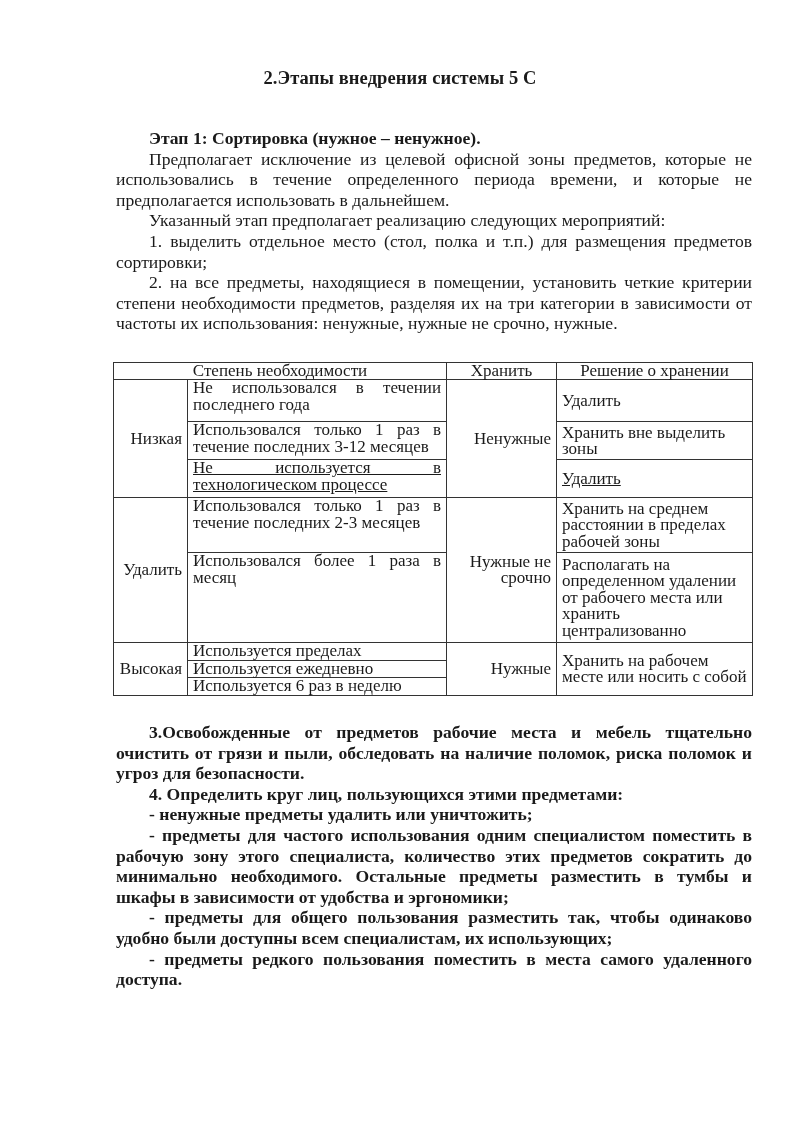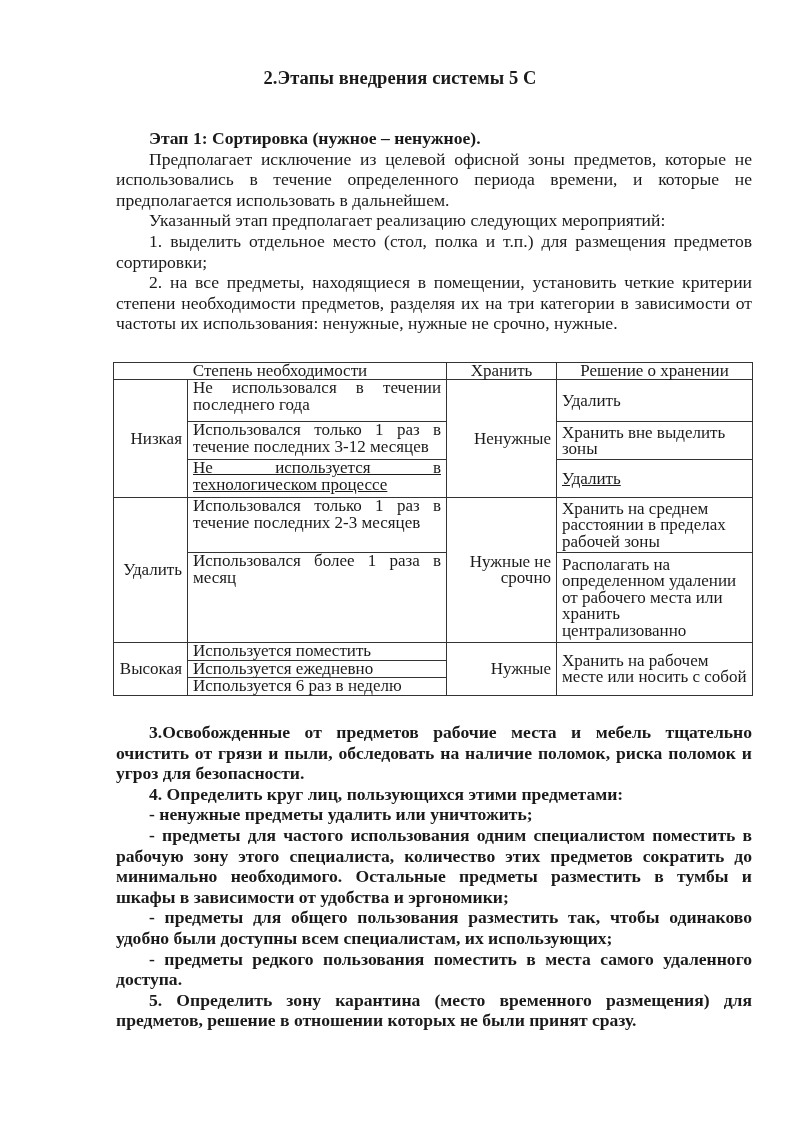--- a/index.html
+++ b/index.html
@@ -65,36 +65,35 @@
       <td class="c3" rowspan="2">Нужные не срочно</td>
       <td class="c4">Хранить на среднем расстоянии в пределах рабочей зоны</td>
     </tr>
     <tr style="height:90px;">
       <td class="c2">Использовался более 1 раза в месяц</td>
       <td class="c4">Располагать на определенном удалении от рабочего места или хранить централизованно</td>
     </tr>
 
     <tr style="height:17px;">
       <td class="c1" rowspan="3">Высокая</td>
-      <td class="c2">Используется поместить</td>
+      <td class="c2">Используется пределах</td>
       <td class="c3" rowspan="3">Нужные</td>
       <td class="c4" rowspan="3">Хранить на рабочем месте или носить с собой</td>
     </tr>
     <tr style="height:17px;">
       <td class="c2">Используется ежедневно</td>
     </tr>
     <tr style="height:17px;">
       <td class="c2">Используется 6 раз в неделю</td>
     </tr>
   </tbody>
     </table>
 
   <div class="block" style="top:722px;font-weight:bold;">
     <p class="last-left">3.Освобожденные от предметов рабочие места и мебель тщательно очистить от грязи и пыли, обследовать на наличие поломок, риска поломок и угроз для безопасности.</p>
     <p class="last-left">4. Определить круг лиц, пользующихся этими предметами:</p>
     <p class="last-left">- ненужные предметы удалить или уничтожить;</p>
     <p class="last-left">- предметы для частого использования одним специалистом поместить в рабочую зону этого специалиста, количество этих предметов сократить до минимально необходимого. Остальные предметы разместить в тумбы и шкафы в зависимости от удобства и эргономики;</p>
     <p class="last-left">- предметы для общего пользования разместить так, чтобы одинаково удобно были доступны всем специалистам, их использующих;</p>
     <p class="last-left">- предметы редкого пользования поместить в места самого удаленного доступа.</p>
-    <p class="last-left">5. Определить зону карантина (место временного размещения) для предметов, решение в отношении которых не были принят сразу.</p>
   </div>
 
 </div>
 
 </body></html>

